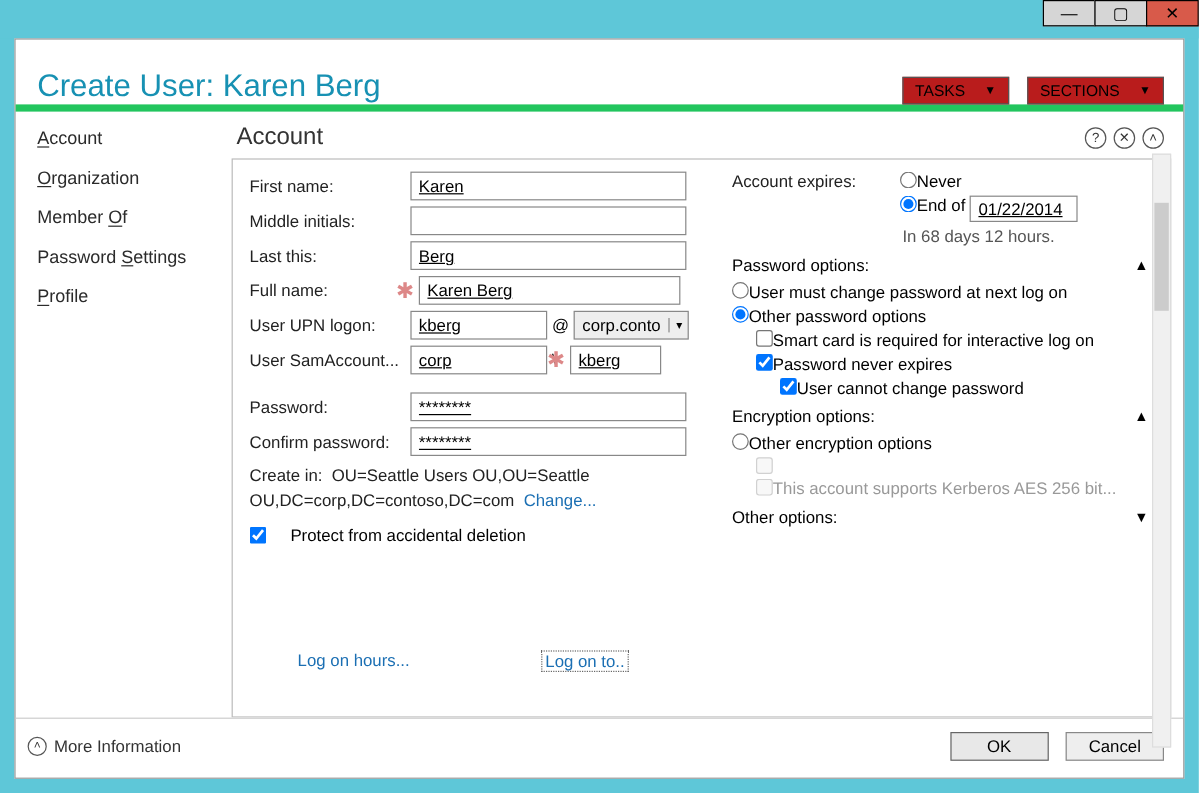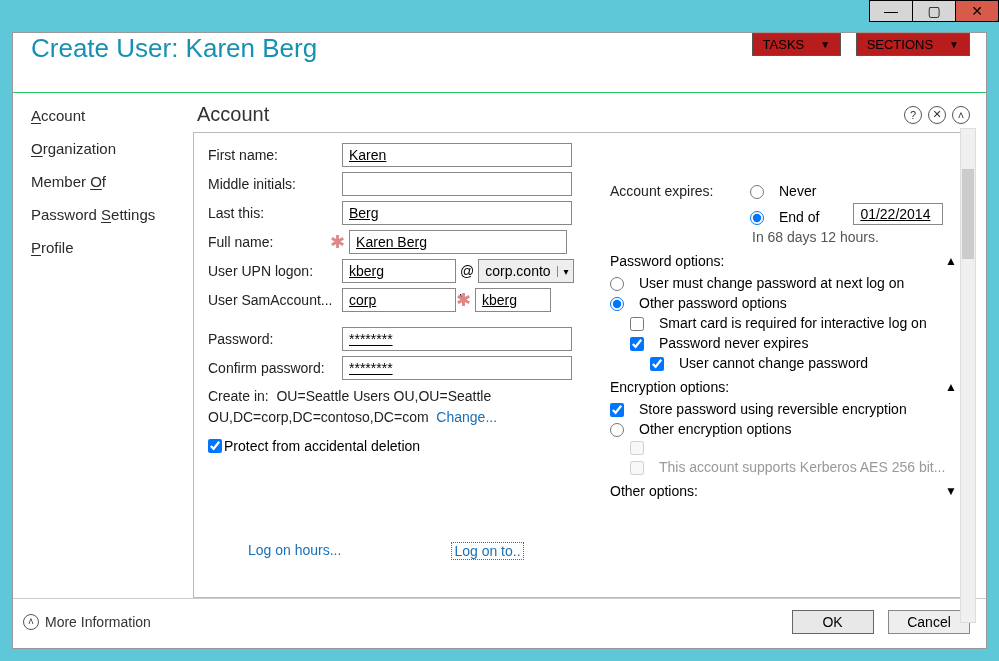--- a/index.html
+++ b/index.html
@@ -2,50 +2,50 @@
 <html><head>
 <meta charset="utf-8">
 <style>
   * { box-sizing: border-box; font-family: "Segoe UI", Tahoma, sans-serif; }
   html,body { margin:0; padding:0; }
   body { width:999px; height:661px; background:#5ec7d8; overflow:hidden; }
   .titlebar { height:32px; display:flex; justify-content:flex-end; align-items:flex-start; background:#5ec7d8; }
   .winbtn { width:44px; height:22px; border:1px solid #000; display:flex; align-items:center; justify-content:center; font-size:14px; cursor:pointer; margin-left:-1px;}
   .winbtn.min { background:#d6d6d6; } .winbtn.max { background:#d6d6d6; } .winbtn.close { background:#d85a4a; }
   .outer { position:absolute; left:12px; top:32px; width:975px; height:617px; background:#fff; border:1px solid #999; }
-  .header { height:60px; border-bottom:1px solid #22c55e; display:flex; align-items:flex-start; justify-content:space-between; padding:0 16px 0 18px; }
+  .header { height:60px; border-bottom:6px solid #22c55e; display:flex; align-items:flex-end; justify-content:space-between; padding:0 16px 0 18px; }
   .header h1 { font-weight:300; font-size:26px; color:#1791b3; margin:0; }
   .hbtn { border:1px solid #555; background:#b91c1c; padding:3px 10px; font-size:13px; margin-left:10px; display:inline-flex; align-items:center; gap:16px; cursor:pointer; }
   .hbtn .caret { font-size:10px; }
   .body { display:flex; height:505px; }
   .sidebar { width:170px; border-right:0; padding:14px 10px 0 18px; }
   .sidebar div { font-size:15px; color:#2b2b2b; margin-bottom:16px; cursor:pointer; }
   .main { flex:1; padding:10px 10px 0 10px; display:flex; flex-direction:column; overflow:hidden; }
   .sectionbar { display:flex; align-items:center; justify-content:space-between; font-size:20px; font-weight:300; color:#333; padding:0 6px 6px 4px; }
   .iconrow { display:flex; gap:6px; }
   .rndicon { width:18px; height:18px; border:1px solid #555; border-radius:50%; display:flex; align-items:center; justify-content:center; font-size:11px; cursor:pointer; }
   .panel { flex:1; border:1px solid #bbb; padding:10px 14px 10px 14px; overflow:hidden; }
   .cols { display:flex; gap:22px; height:100%; }
   .left { width:380px; }
-  .right { flex:1; padding-right:4px;margin-top:40px; }
+  .right { flex:1; padding-right:4px; }
   .row { display:flex; align-items:center; margin-bottom:5px; min-height:24px; }
   .lab { width:134px; font-size:14px; color:#222; white-space:nowrap; overflow:hidden; text-overflow:ellipsis; }
   input[type=text], input[type=password] { border:1px solid #888; height:24px; padding:0 6px; font-size:14px; background:#fff;text-decoration:underline; }
   .w230 { width:230px; } .w70 { width:62px; } .w120 { width:114px; }
   .dom { display:inline-flex; align-items:center; border:1px solid #888; background:#eee; height:24px; }
   .dom span { padding:0 6px; font-size:14px; }
   .dom .dd { width:16px; text-align:center; border-left:1px solid #888; font-size:10px; }
   .at { margin:0 4px; font-size:14px; }
   .req { color:#d88; font-size:18px; margin:0 4px 0 -12px; }
   .path { font-size:14px; color:#222; margin:6px 0 2px 0; line-height:1.5; }
   .link { color:#1b6fb3; cursor:pointer; }
-  .chk { display:flex; align-items:center; gap:2px; font-size:14px; margin-top:10px; }
+  .chk { display:flex; align-items:center; gap:20px; font-size:14px; margin-top:10px; }
   input[type=checkbox],input[type=radio]{ width:14px; height:14px; margin:0; }
   .grplab { font-size:14px; color:#222; }
-  .opt { display:flex; align-items:flex-end; gap:15px; font-size:14px; margin-bottom:4px; }
+  .opt { display:flex; align-items:flex-start; gap:0; font-size:14px; margin-bottom:4px; }
   .ind1 { margin-left:20px; } .ind2 { margin-left:40px; }
   .dis { color:#999; }
   .grphead { display:flex; justify-content:space-between; align-items:center; font-size:14px; margin:8px 0 6px 0;gap:32px; }
   .caretu { font-size:12px; cursor:pointer;}
   .footerlinks { display:flex; gap:110px; padding:8px 0 0 40px; font-size:14px; }
   .bottom { height:46px; border-top:1px solid #ccc; display:flex; align-items:center; justify-content:space-between; padding:0 16px 0 10px; }
   .moreinfo { display:flex; align-items:center; gap:6px; font-size:14px; color:#333; cursor:pointer;}
   .moreinfo .rnd { width:16px;height:16px;border:1px solid #555;border-radius:50%;display:flex;align-items:center;justify-content:center;font-size:10px;}
   .stdbtn { border:1px solid #888; background:#eee; width:82px; height:24px; font-size:14px; margin-left:10px; cursor:pointer;}
   .stdbtn.ok{ background:#e8e8e8; border:1px solid #666; }
@@ -190,24 +190,20 @@
             <div class="opt ind2">
                 <input type="checkbox" checked="" style="">
                 <span>User cannot change password</span>
               </div>
 
             <div class="grphead">
                 <span>Encryption options:</span>
                 <span class="caretu">▲</span>
               </div>
             <div class="opt">
-                <input type="checkbox" checked="" style="">
-                <span>Store password using reversible encryption</span>
-              </div>
-            <div class="opt">
                 <input type="radio" name="enc" style="">
                 <span>Other encryption options</span>
               </div>
             <div class="opt ind1 dis">
                 <input type="checkbox" disabled="" style="">
               </div>
             <div class="opt ind1 dis">
                 <input type="checkbox" disabled="" style="">
                 <span>This account supports Kerberos AES 256 bit...</span>
               </div>

